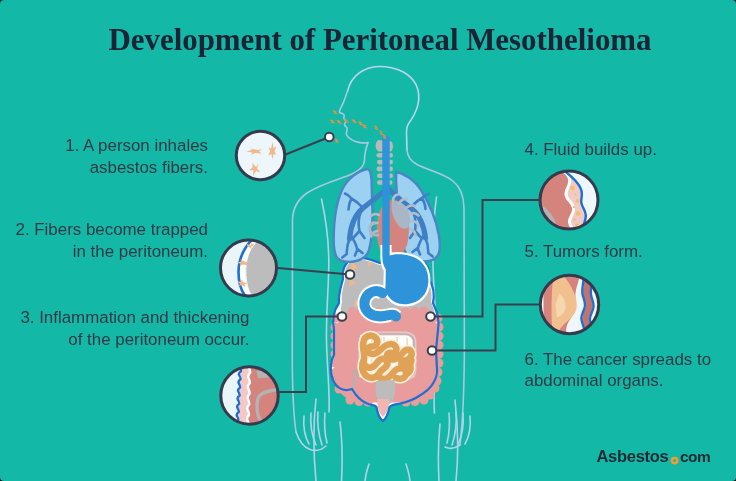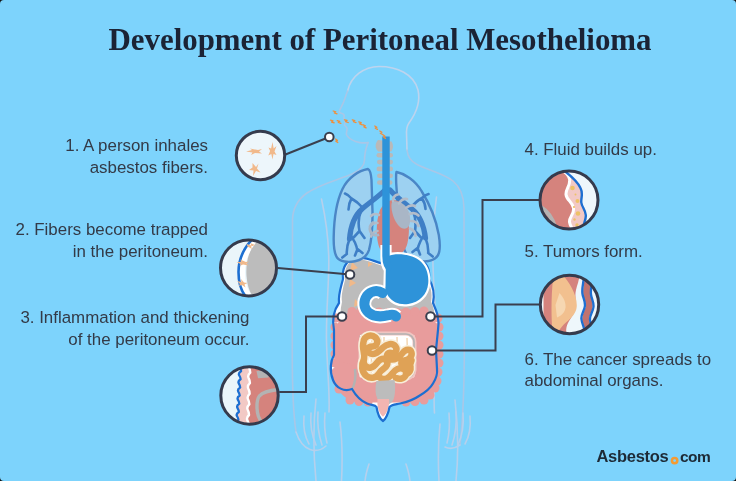--- a/index.html
+++ b/index.html
@@ -1,16 +1,16 @@
 <!DOCTYPE html>
 <html><head>
 <meta charset="utf-8">
 <style>
 html,body{margin:0;padding:0;background:#111;}
-#page{width:736px;height:481px;background:#7dd3fc;border-radius:4px;overflow:hidden;position:relative;}
+#page{width:736px;height:481px;background:#14b8a6;border-radius:4px;overflow:hidden;position:relative;}
 </style>
 </head>
 <body>
 <div id="page">
 <svg width="736" height="481" viewBox="0 0 736 481">
 
 <g fill="none" stroke="#a9c7e7" stroke-width="1.6" stroke-linecap="round">
 
   <path d="M347.6,91 C351,76 364,66.8 379,66.5 C397,66.5 414,74 418,90 C420.5,101 417,112 409,123 C406.5,126.5 406.2,131 406.6,136 L407,150" stroke="#bdd4ee"></path>
   <path d="M347.6,91 C345.5,96 344.5,101 341.5,106.5 C340,109.5 338.9,111.3 339.5,112.3 C340.3,113.4 342.6,112.9 343.8,114.4 C344.8,115.7 343.6,117.2 344,118.5 C344.4,119.7 345.7,120.2 345.7,121.4 C345.7,122.6 344.3,123.3 344.5,124.8 C344.7,126.4 346.9,126.3 347.1,128.5 C347.3,131.1 345.4,133.2 346.8,135.4 C348.7,138.4 354,141.5 360,142.6 C363.4,143.2 366,142.9 368,142.6"></path>

